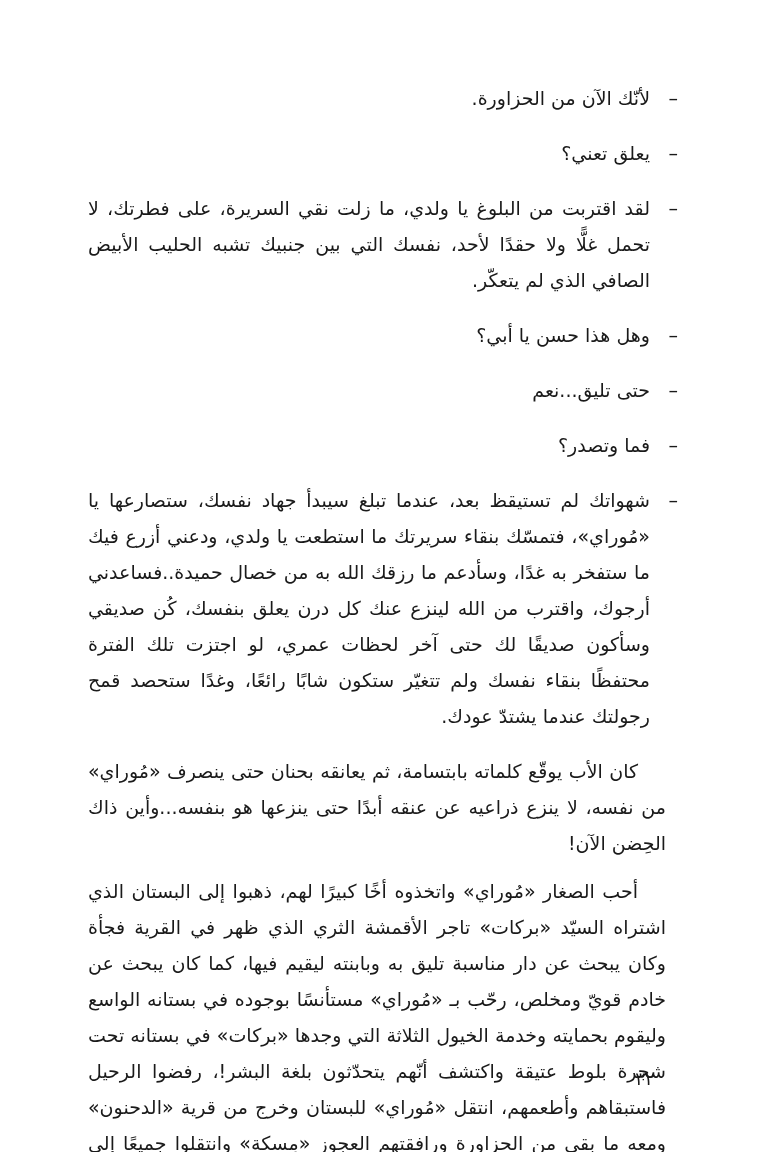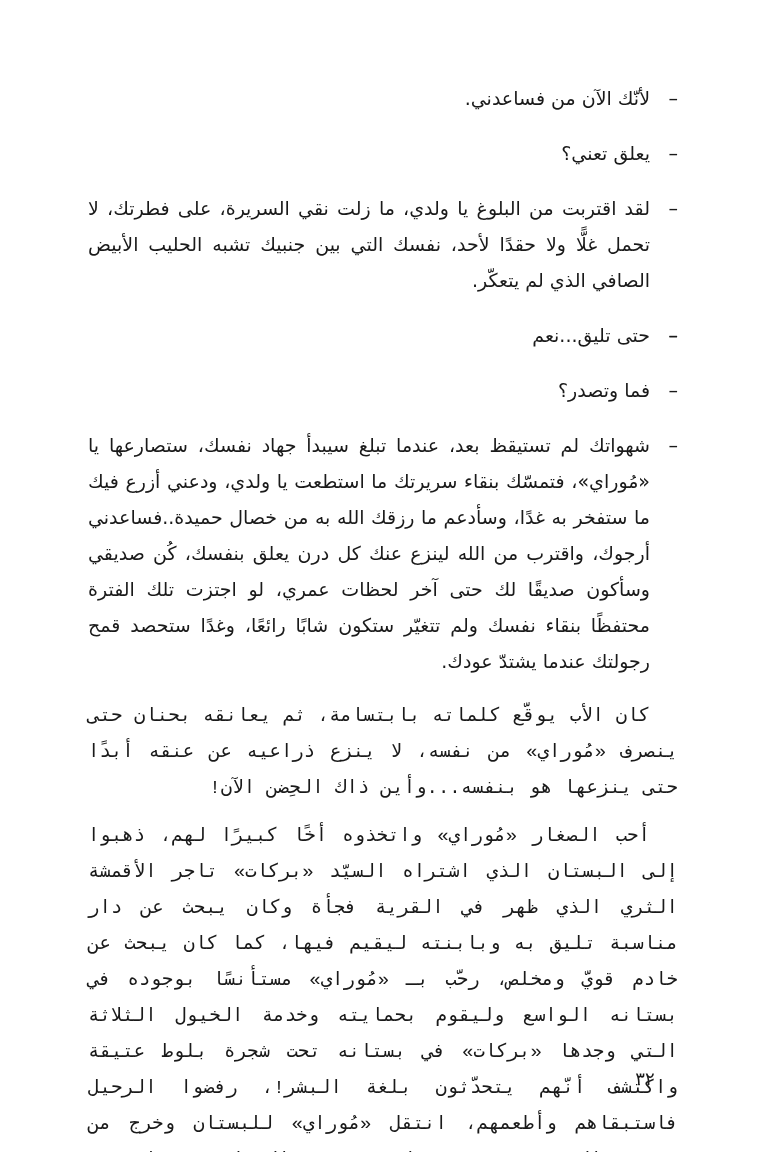--- a/index.html
+++ b/index.html
@@ -33,60 +33,60 @@
       text-align-last: right;
     }
     .dialogue .dash {
       position: absolute;
       right: 0;
       top: 0;
       width: 14px;
       text-align: center;
     }
     .paragraph {
-      margin: 0 0 12px 0;
+      margin: 0 12px 12px 0;
       text-indent: 28px;
       text-align: justify;
       text-align-last: right;
-      font-family: Liberation Mono, monospace;
     }
     .page-number {
       position: absolute;
       top: 1068px;
       left: 615px;
       width: 60px;
       text-align: center;
       direction: rtl;
       font-size: 18px;
       font-family: "DejaVu Sans", sans-serif;
       color: #1a1a1a;
     }
   </style>
 </head>
 <body>
 
 <div class="page">
 
   <p class="dialogue">
     <span class="dash">–</span>
-    <span>لأنّك الآن من فساعدني.</span>
+    <span>لأنّك الآن من الحزاورة.</span>
   </p>
 
   <p class="dialogue">
     <span class="dash">–</span>
     <span>يعلق تعني؟</span>
   </p>
 
   <p class="dialogue">
     <span class="dash">–</span>
     <span>لقد اقتربت من البلوغ يا ولدي، ما زلت نقي السريرة، على فطرتك، لا تحمل غلًّا ولا حقدًا لأحد، نفسك التي بين جنبيك تشبه الحليب الأبيض الصافي الذي لم يتعكّر.</span>
   </p>
 
   <p class="dialogue">
     <span class="dash">–</span>
+    <span>وهل هذا حسن يا أبي؟</span>
   </p>
 
   <p class="dialogue">
     <span class="dash">–</span>
     <span>حتى تليق...نعم</span>
   </p>
 
   <p class="dialogue">
     <span class="dash">–</span>
     <span>فما وتصدر؟</span>

